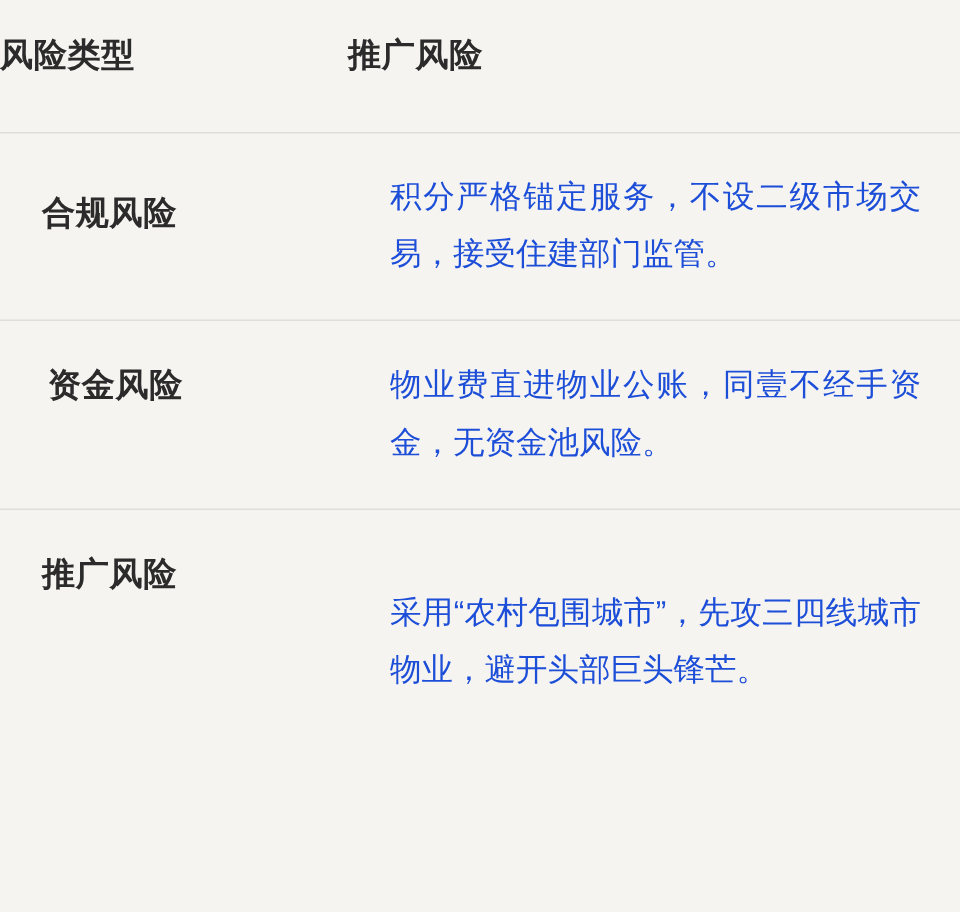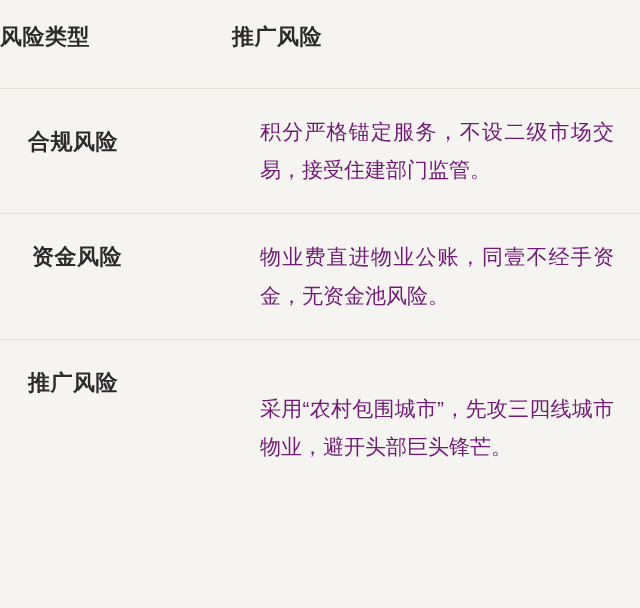--- a/index.html
+++ b/index.html
@@ -52,21 +52,21 @@
     font-weight: bold;
     letter-spacing: 0.5px;
     padding: 24px 0 24px 28px;
     color: #2b2b2b;
     line-height: 1.5;
   }
   .cell-strategy {
     font-size: 21px;
     font-weight: normal;
     padding: 24px 26px 24px 28px;
-    color: #701a75;
+    color: #1d4ed8;
     line-height: 1.82;
     text-align: justify;
     text-justify: inter-ideograph;
   }
 
   .row-compliance .cell-type { padding-top: 36px; }
   .row-funds .cell-type { padding-top: 26px; padding-left: 32px; }
   .row-promotion .cell-type { padding-top: 26px; }
   .row-promotion .cell-strategy { padding-top: 50px; }
 </style>

